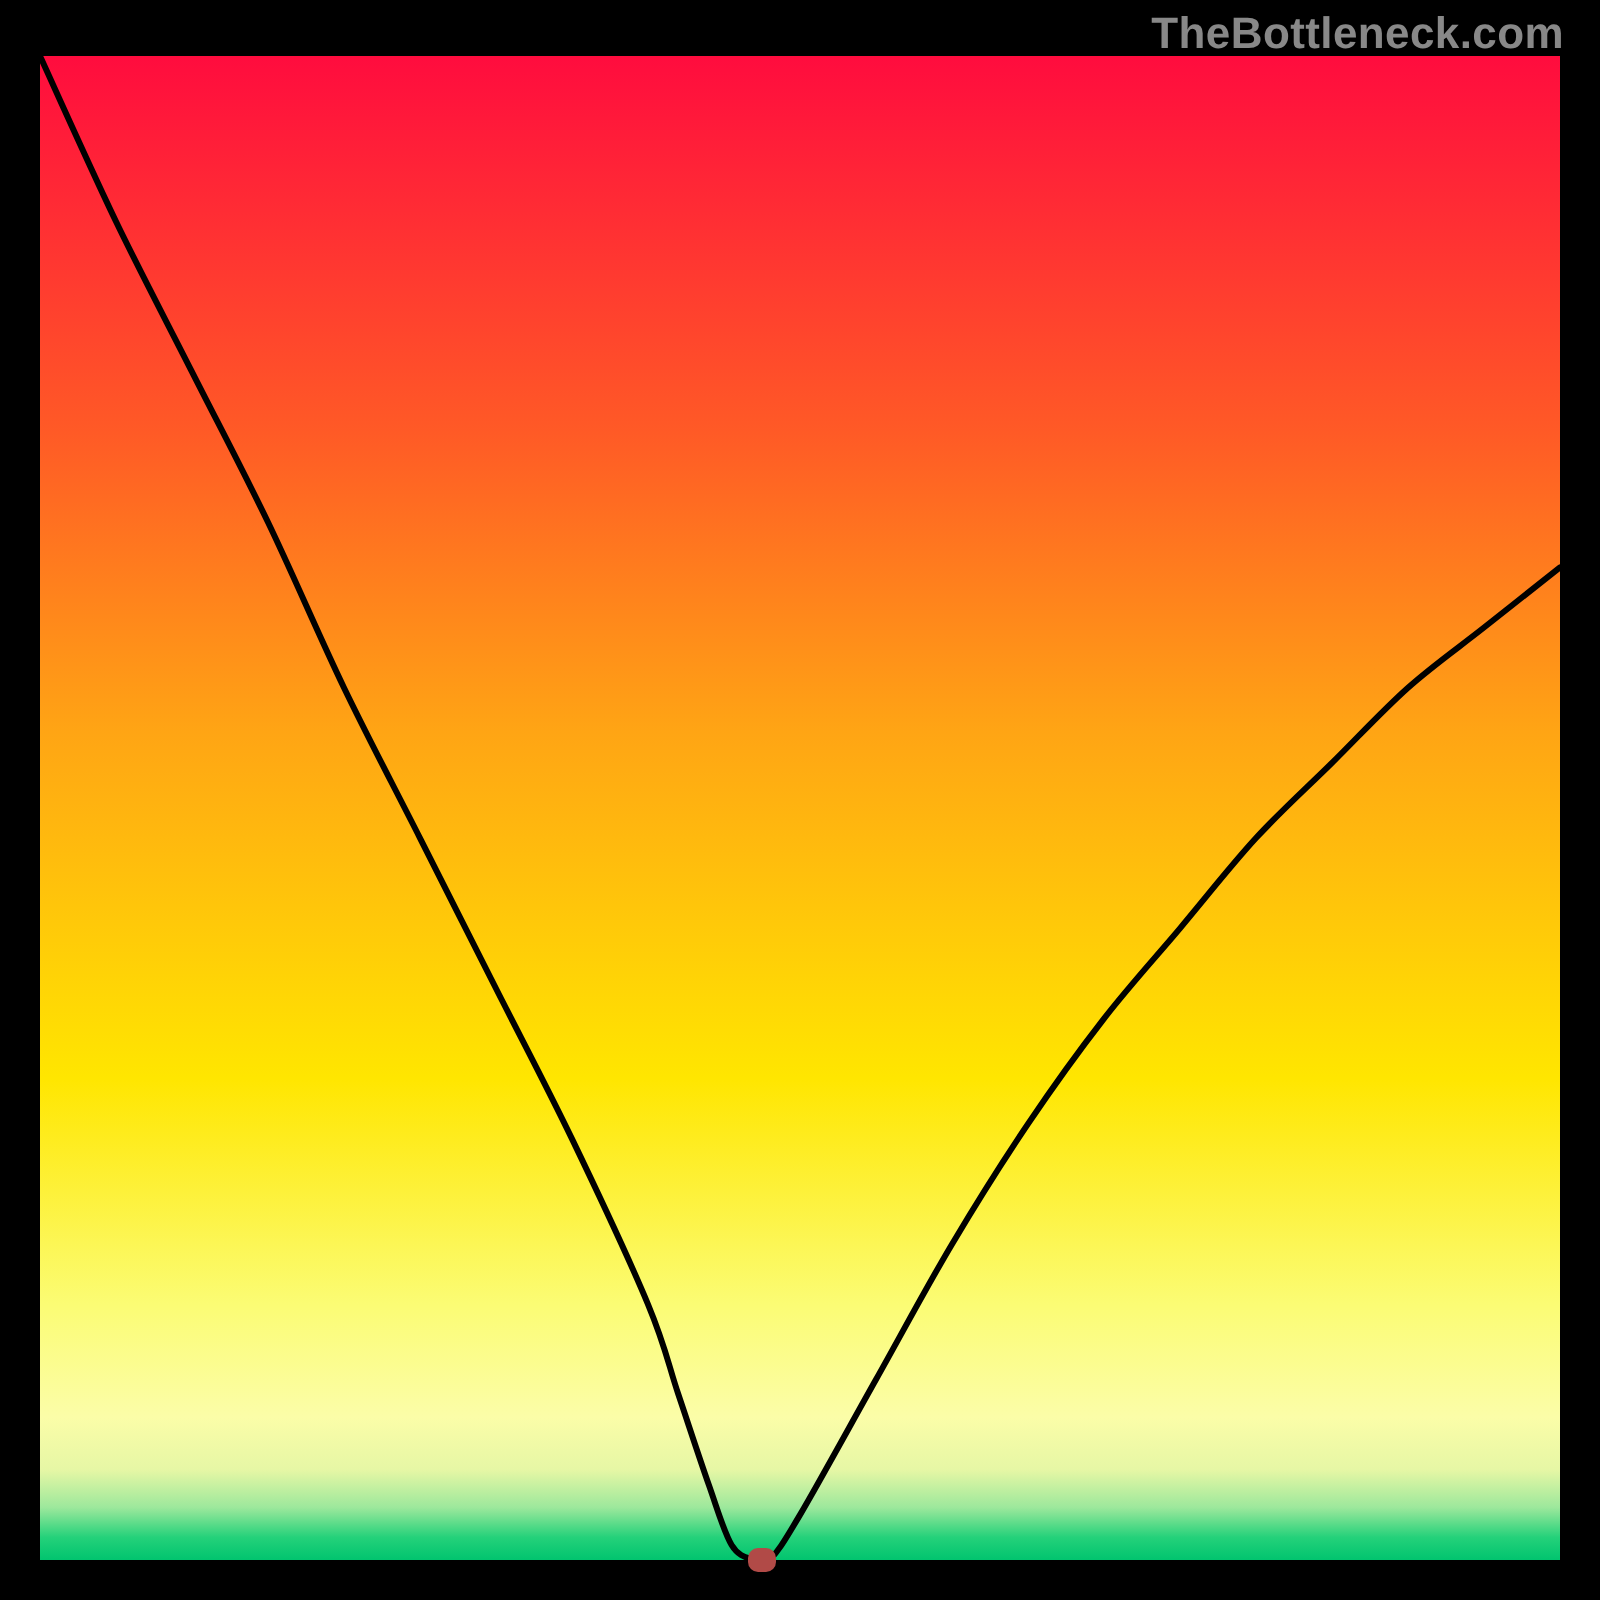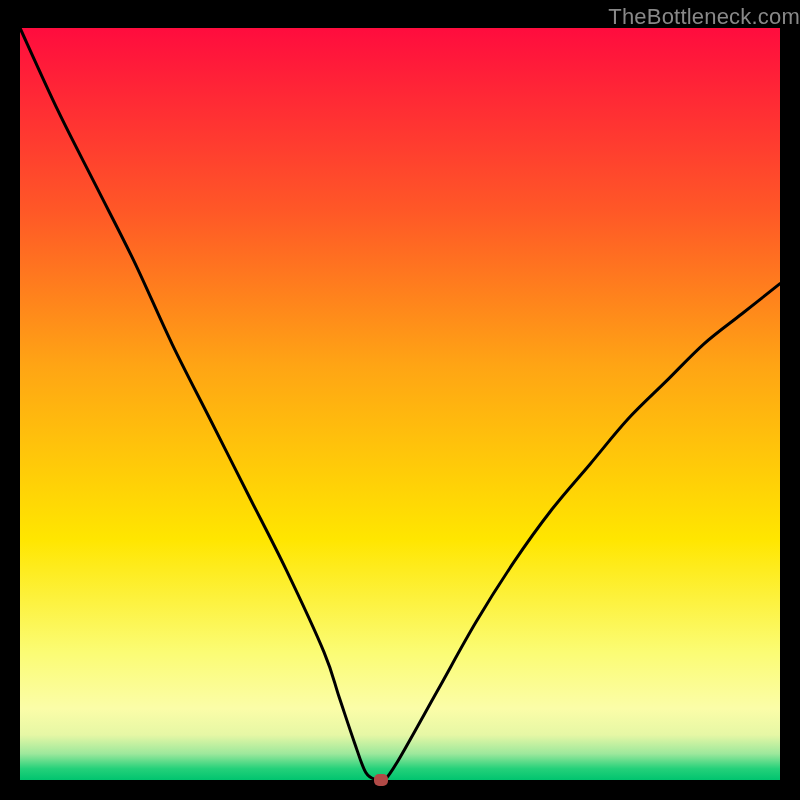--- a/index.html
+++ b/index.html
@@ -12,24 +12,24 @@
     overflow: hidden;
   }
   .canvas-wrap {
     position: relative;
     width: 800px;
     height: 800px;
   }
   .watermark {
     position: absolute;
     top: 4px;
-    right: 0;
+    right: 18px;
     color: #888;
     font-size: 22px;
-    font-weight: 400;
+    font-weight: 700;
     letter-spacing: 0.2px;
     z-index: 10;
   }
   svg {
     display: block;
   }
 </style>
 </head>
 <body>
 

